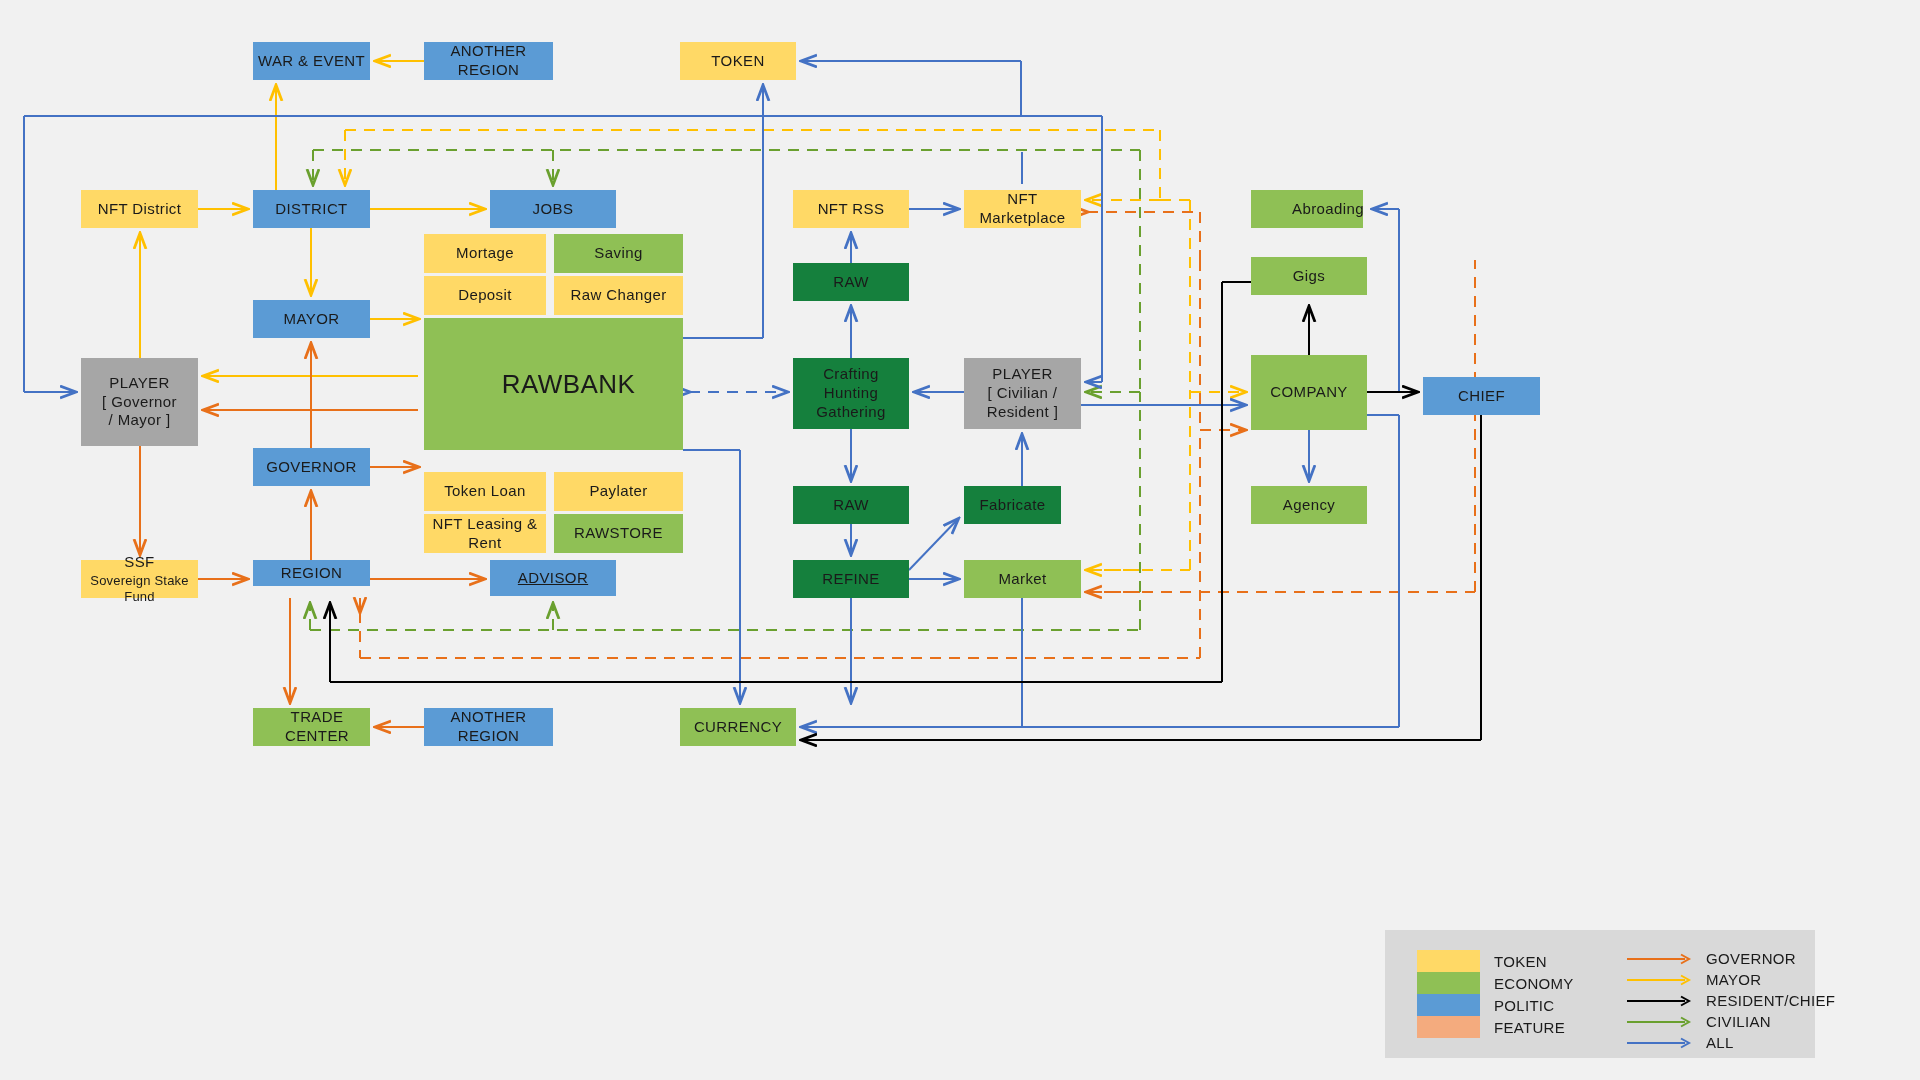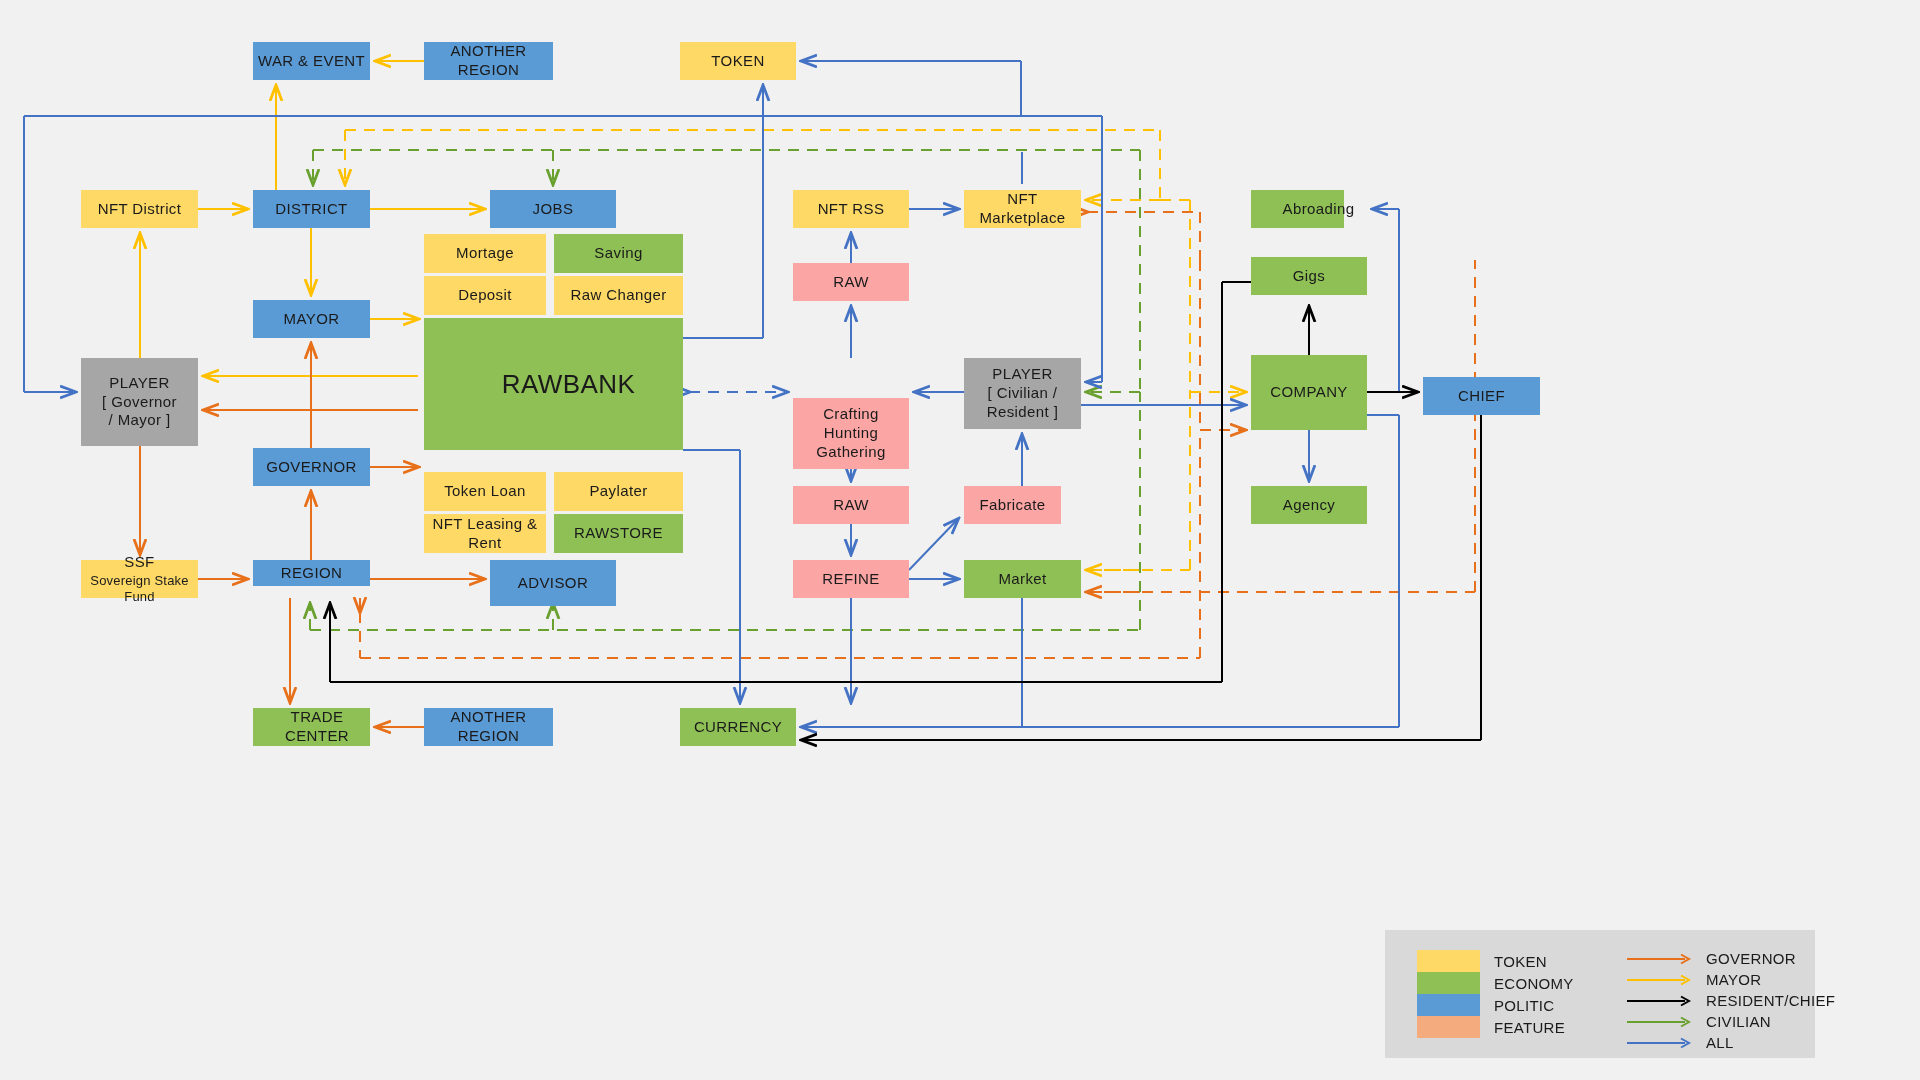--- a/index.html
+++ b/index.html
@@ -21,21 +21,21 @@
     justify-content:center;
     text-align:center;
     color:#1a1a1a;
     line-height:1.25;
     letter-spacing:.4px;
     z-index:3;
   }
   .n-token   {background:#ffd966;}
   .n-economy {background:#8fc055;}
   .n-politic {background:#5b9bd5;}
-  .n-feature {background:#fca5a5;}
+  .n-feature {background:#15803d;}
   .n-player  {background:#a6a6a6;}
   .node-label{white-space:pre-line;}
   .sub{font-size:13px;letter-spacing:.2px;display:block;margin-top:1px;}
 
   
   #legend{
     position:absolute;
     left:1385px;top:930px;width:430px;height:128px;
     background:#d9d9d9;z-index:5;
   }
@@ -236,21 +236,21 @@
       </div>
       <div class="node n-politic" style="left: 490px; top: 190px; width: 126px; height: 38px; font-size: 15px;">
         <span class="node-label">JOBS</span>
       </div>
       <div class="node n-token" style="left: 793px; top: 190px; width: 116px; height: 38px; font-size: 15px;">
         <span class="node-label">NFT RSS</span>
       </div>
       <div class="node n-token" style="left: 964px; top: 190px; width: 117px; height: 38px; font-size: 15px;">
         <span class="node-label">NFT Marketplace</span>
       </div>
-      <div class="node n-economy" style="left: 1251px; top: 190px; width: 93px; height: 38px; font-size: 15px; padding-left: 42px;">
+      <div class="node n-economy" style="left: 1251px; top: 190px; width: 112px; height: 38px; font-size: 15px; padding-left: 42px;">
         <span class="node-label">Abroading</span>
       </div>
       <div class="node n-token" style="left: 424px; top: 234px; width: 122px; height: 39px; font-size: 15px;">
         <span class="node-label">Mortage</span>
       </div>
       <div class="node n-economy" style="left: 554px; top: 234px; width: 129px; height: 39px; font-size: 15px;">
         <span class="node-label">Saving</span>
       </div>
       <div class="node n-token" style="left: 424px; top: 276px; width: 122px; height: 39px; font-size: 15px;">
         <span class="node-label">Deposit</span>
@@ -268,21 +268,21 @@
         <span class="node-label">MAYOR</span>
       </div>
       <div class="node n-economy" style="left: 424px; top: 318px; width: 259px; height: 132px; font-size: 26px; padding-left: 30px;">
         <span class="node-label">RAWBANK</span>
       </div>
       <div class="node n-player" style="left: 81px; top: 358px; width: 117px; height: 88px; font-size: 15px;">
         <span class="node-label">PLAYER
 [ Governor
 / Mayor ]</span>
       </div>
-      <div class="node n-feature" style="left: 793px; top: 358px; width: 116px; height: 71px; font-size: 15px; margin-top: 40px;">
+      <div class="node n-feature" style="left: 793px; top: 358px; width: 116px; height: 71px; font-size: 15px;">
         <span class="node-label">Crafting
 Hunting
 Gathering</span>
       </div>
       <div class="node n-player" style="left: 964px; top: 358px; width: 117px; height: 71px; font-size: 15px;">
         <span class="node-label">PLAYER
 [ Civilian /
 Resident ]</span>
       </div>
       <div class="node n-economy" style="left: 1251px; top: 355px; width: 116px; height: 75px; font-size: 15px;">
@@ -311,21 +311,21 @@
       </div>
       <div class="node n-token" style="left: 424px; top: 514px; width: 122px; height: 39px; font-size: 15px;">
         <span class="node-label">NFT Leasing &amp; Rent</span>
       </div>
       <div class="node n-economy" style="left: 554px; top: 514px; width: 129px; height: 39px; font-size: 15px;">
         <span class="node-label">RAWSTORE</span>
       </div>
       <div class="node n-politic" style="left: 253px; top: 560px; width: 117px; height: 26px; font-size: 15px;">
         <span class="node-label">REGION</span>
       </div>
-      <div class="node n-politic" style="left: 490px; top: 560px; width: 126px; height: 46px; font-size: 15px;">
+      <div class="node n-politic" style="left: 490px; top: 560px; width: 126px; height: 36px; font-size: 15px; text-decoration: underline;">
         <span class="node-label">ADVISOR</span>
       </div>
       <div class="node n-feature" style="left: 793px; top: 560px; width: 116px; height: 38px; font-size: 15px;">
         <span class="node-label">REFINE</span>
       </div>
       <div class="node n-economy" style="left: 964px; top: 560px; width: 117px; height: 38px; font-size: 15px;">
         <span class="node-label">Market</span>
       </div>
       <div class="node n-token" style="left: 81px; top: 560px; width: 117px; height: 38px; font-size: 15px;">
         <div style="display: block;"><span class="node-label">SSF</span><span class="sub">Sovereign Stake Fund</span></div>

